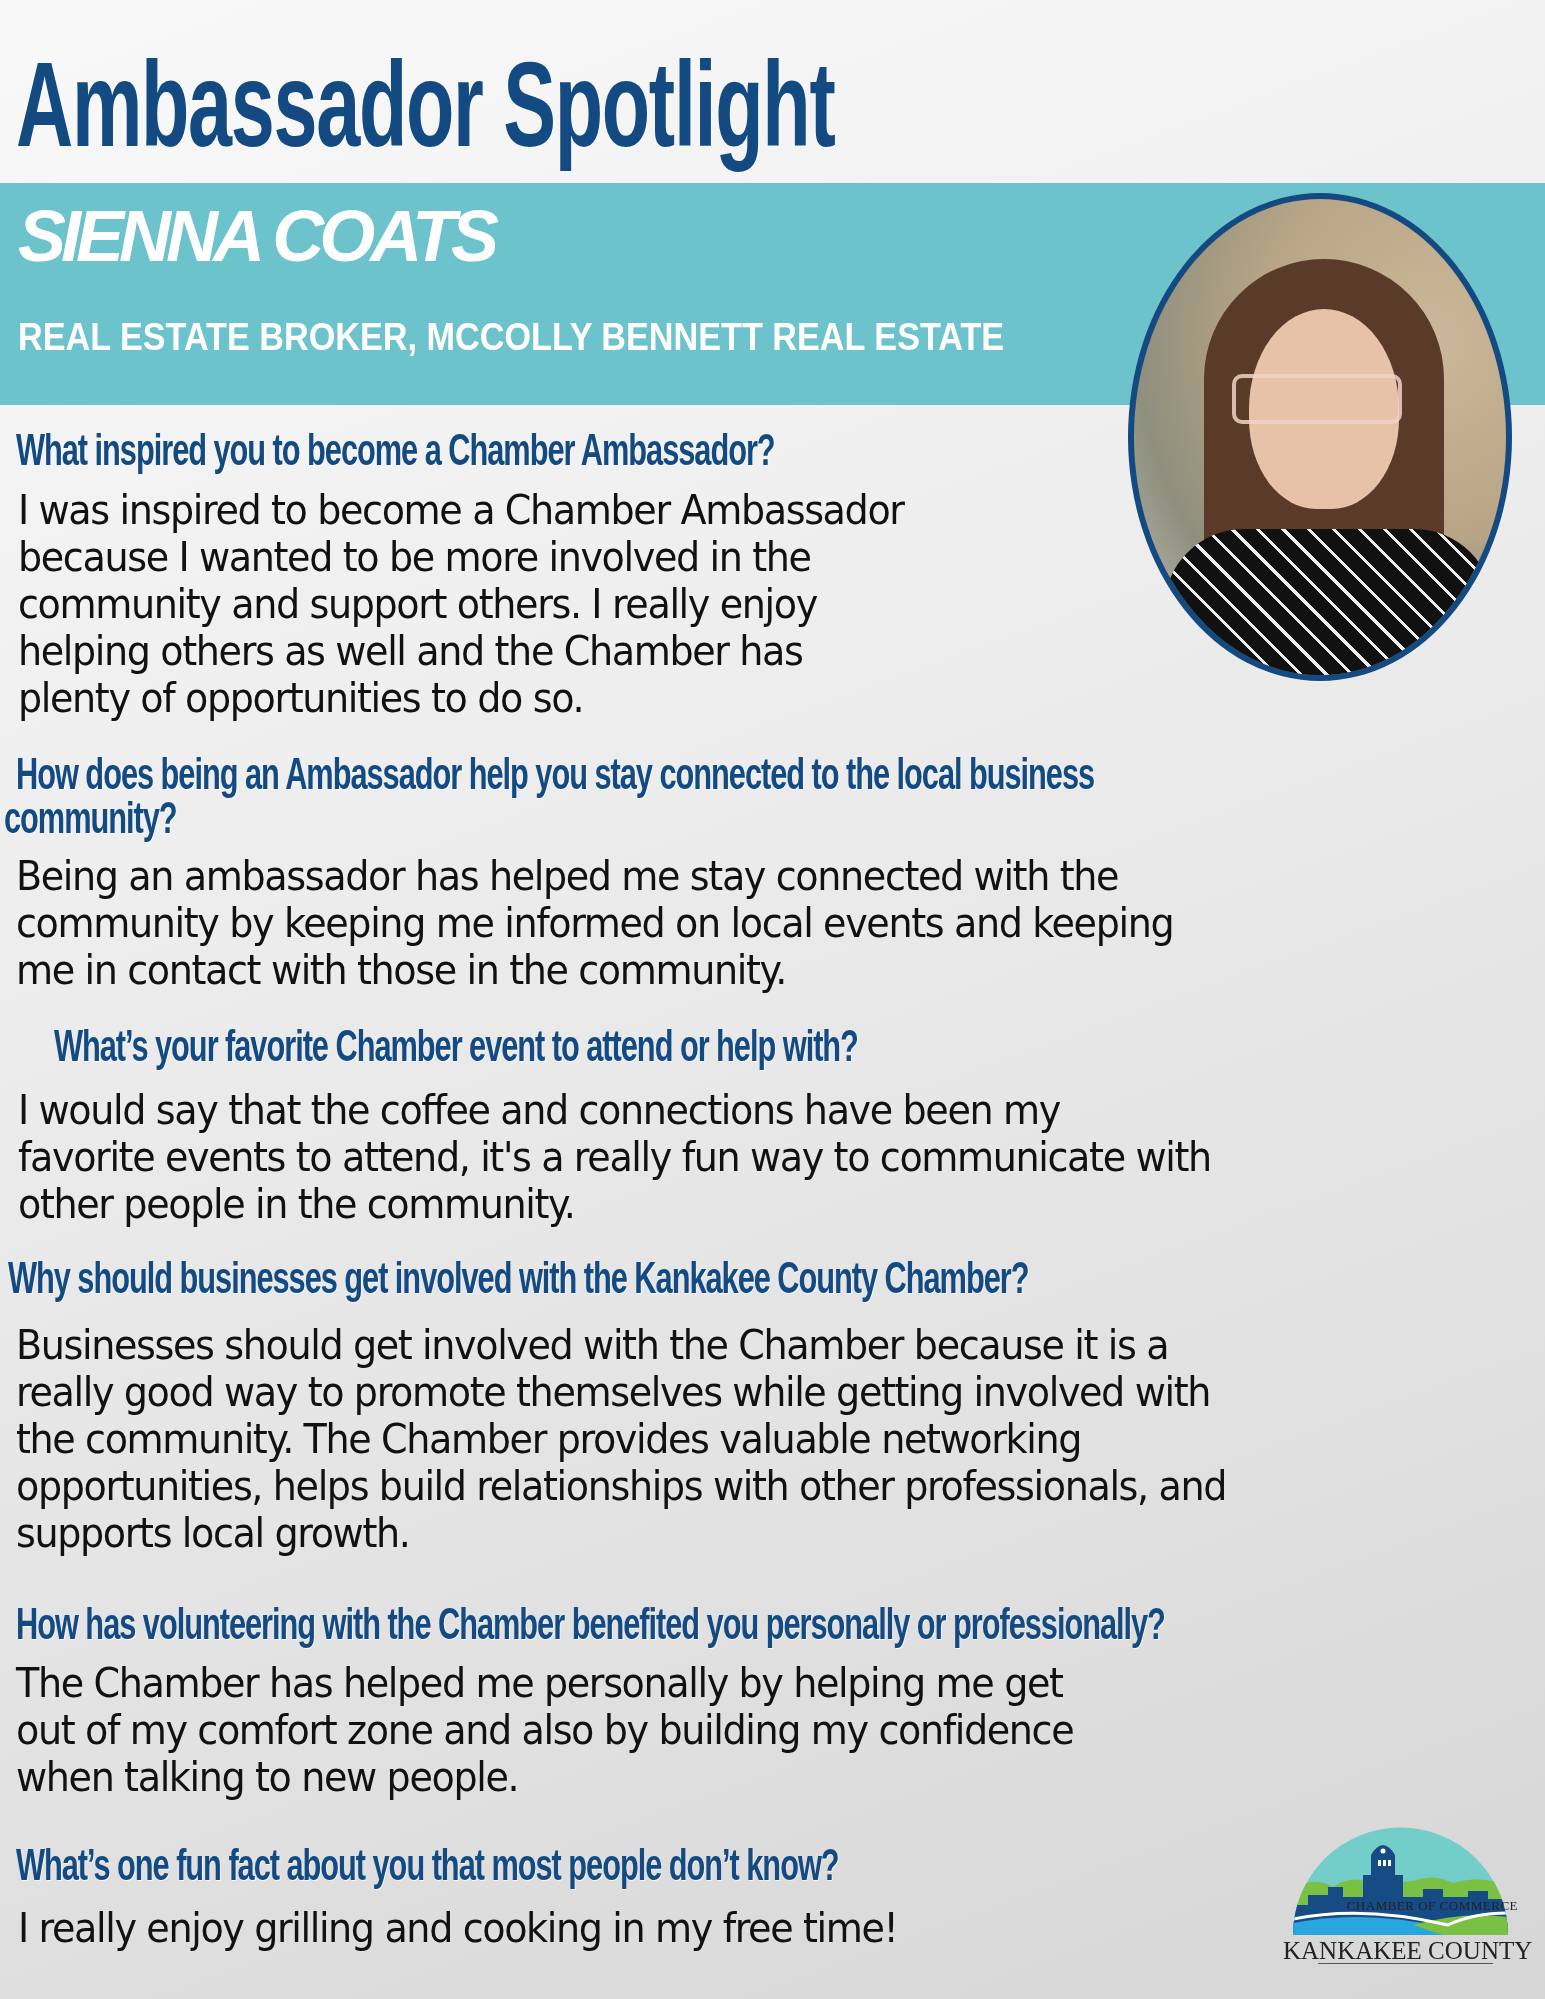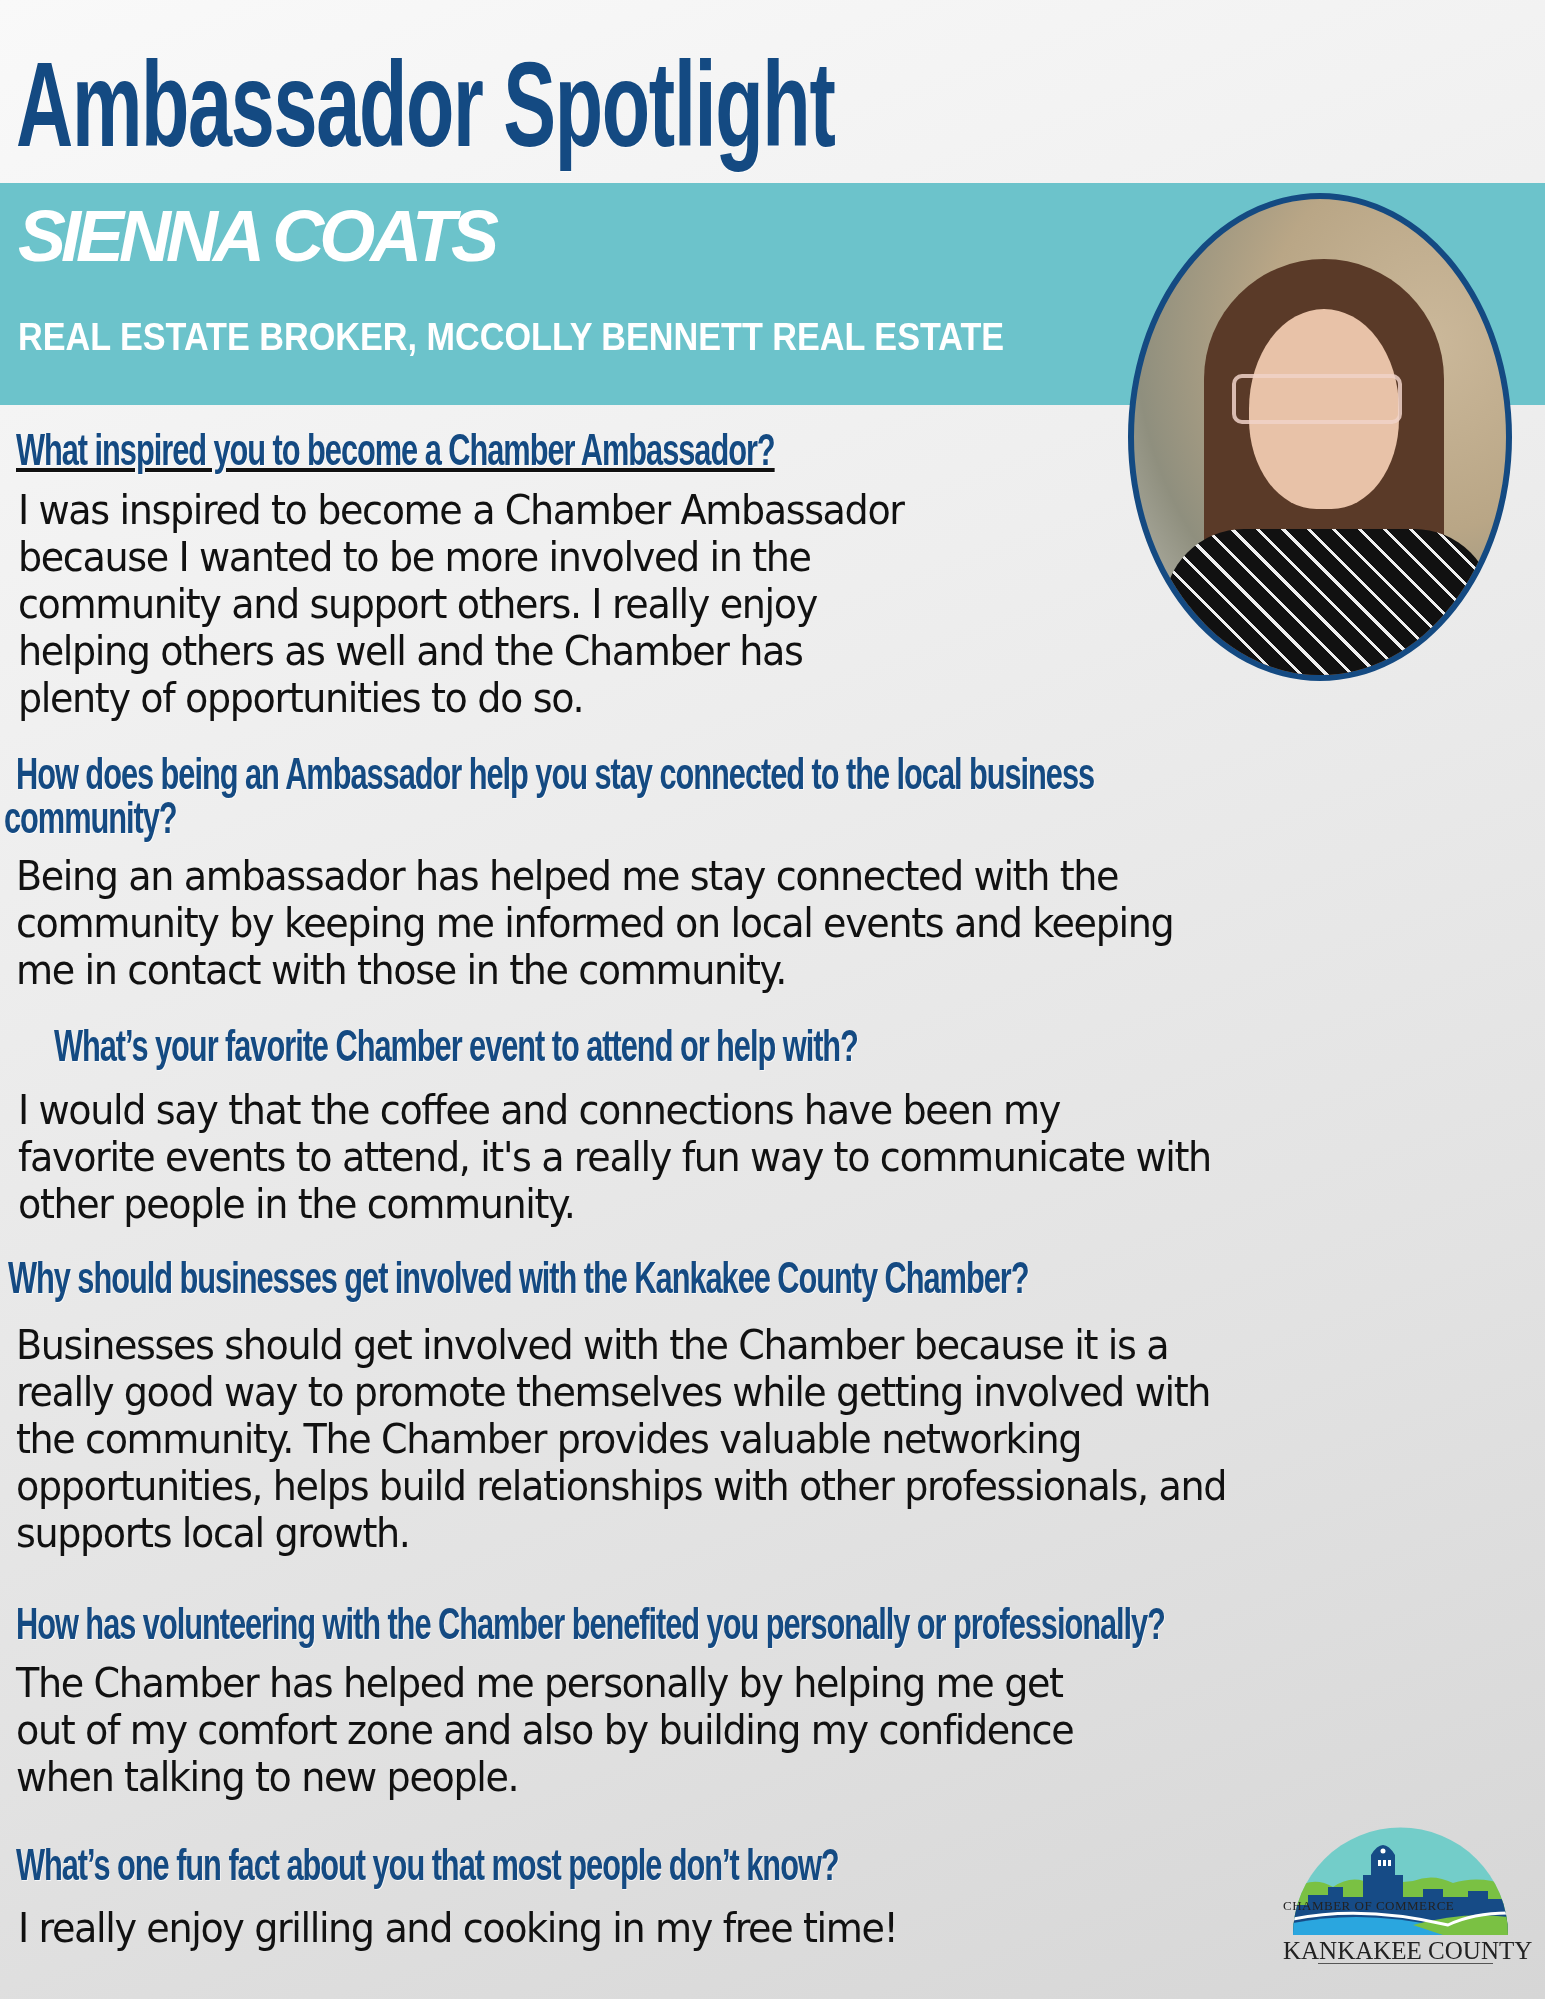--- a/index.html
+++ b/index.html
@@ -102,21 +102,21 @@
     }
     .logo {
       position: absolute; left: 1283px; top: 1815px; width: 235px; height: 170px;
     }
     .logo-text1 {
       position: absolute; left: 1283px; top: 1937px; width: 235px; text-align: right;
       font-family: "Liberation Serif", serif; font-size: 25px; color: #222; letter-spacing: 0px;
       white-space: nowrap;
     }
     .logo-text2 {
-      position: absolute; left: 1283px; top: 1898px; width: 235px; text-align: left;
+      position: absolute; left: 1283px; top: 1898px; width: 235px; text-align: right;
       font-family: "Liberation Serif", serif; font-size: 13px; color: #222; letter-spacing: 0.5px;
       white-space: nowrap;
     }
     .logo-rule {
       position: absolute; left: 1318px; top: 1963px; width: 175px; height: 1px; background: #555;
     }
   </style>
 </head>
 <body>
 
@@ -126,21 +126,21 @@
 <div class="name">SIENNA COATS</div>
 <div class="role">REAL ESTATE BROKER, MCCOLLY BENNETT REAL ESTATE</div>
 
 <div class="photo" aria-label="Portrait of Sienna Coats">
   <div class="hair"></div>
   <div class="face"></div>
   <div class="glasses"></div>
   <div class="shirt"></div>
 </div>
 
-<div class="q-wrap" style="left:16px; top:428px;text-decoration:underline;">
+<div class="q-wrap" style="left:16px; top:428px;">
   <div class="q">What inspired you to become a Chamber Ambassador?</div>
 </div>
 <div class="a" style="left:18px; top:487px;">I was inspired to become a Chamber Ambassador
 because I wanted to be more involved in the
 community and support others. I really enjoy
 helping others as well and the Chamber has
 plenty of opportunities to do so.</div>
 
 <div class="q-wrap" style="left:16px; top:752px;">
   <div class="q">How does being an Ambassador help you stay connected to the local business</div>

